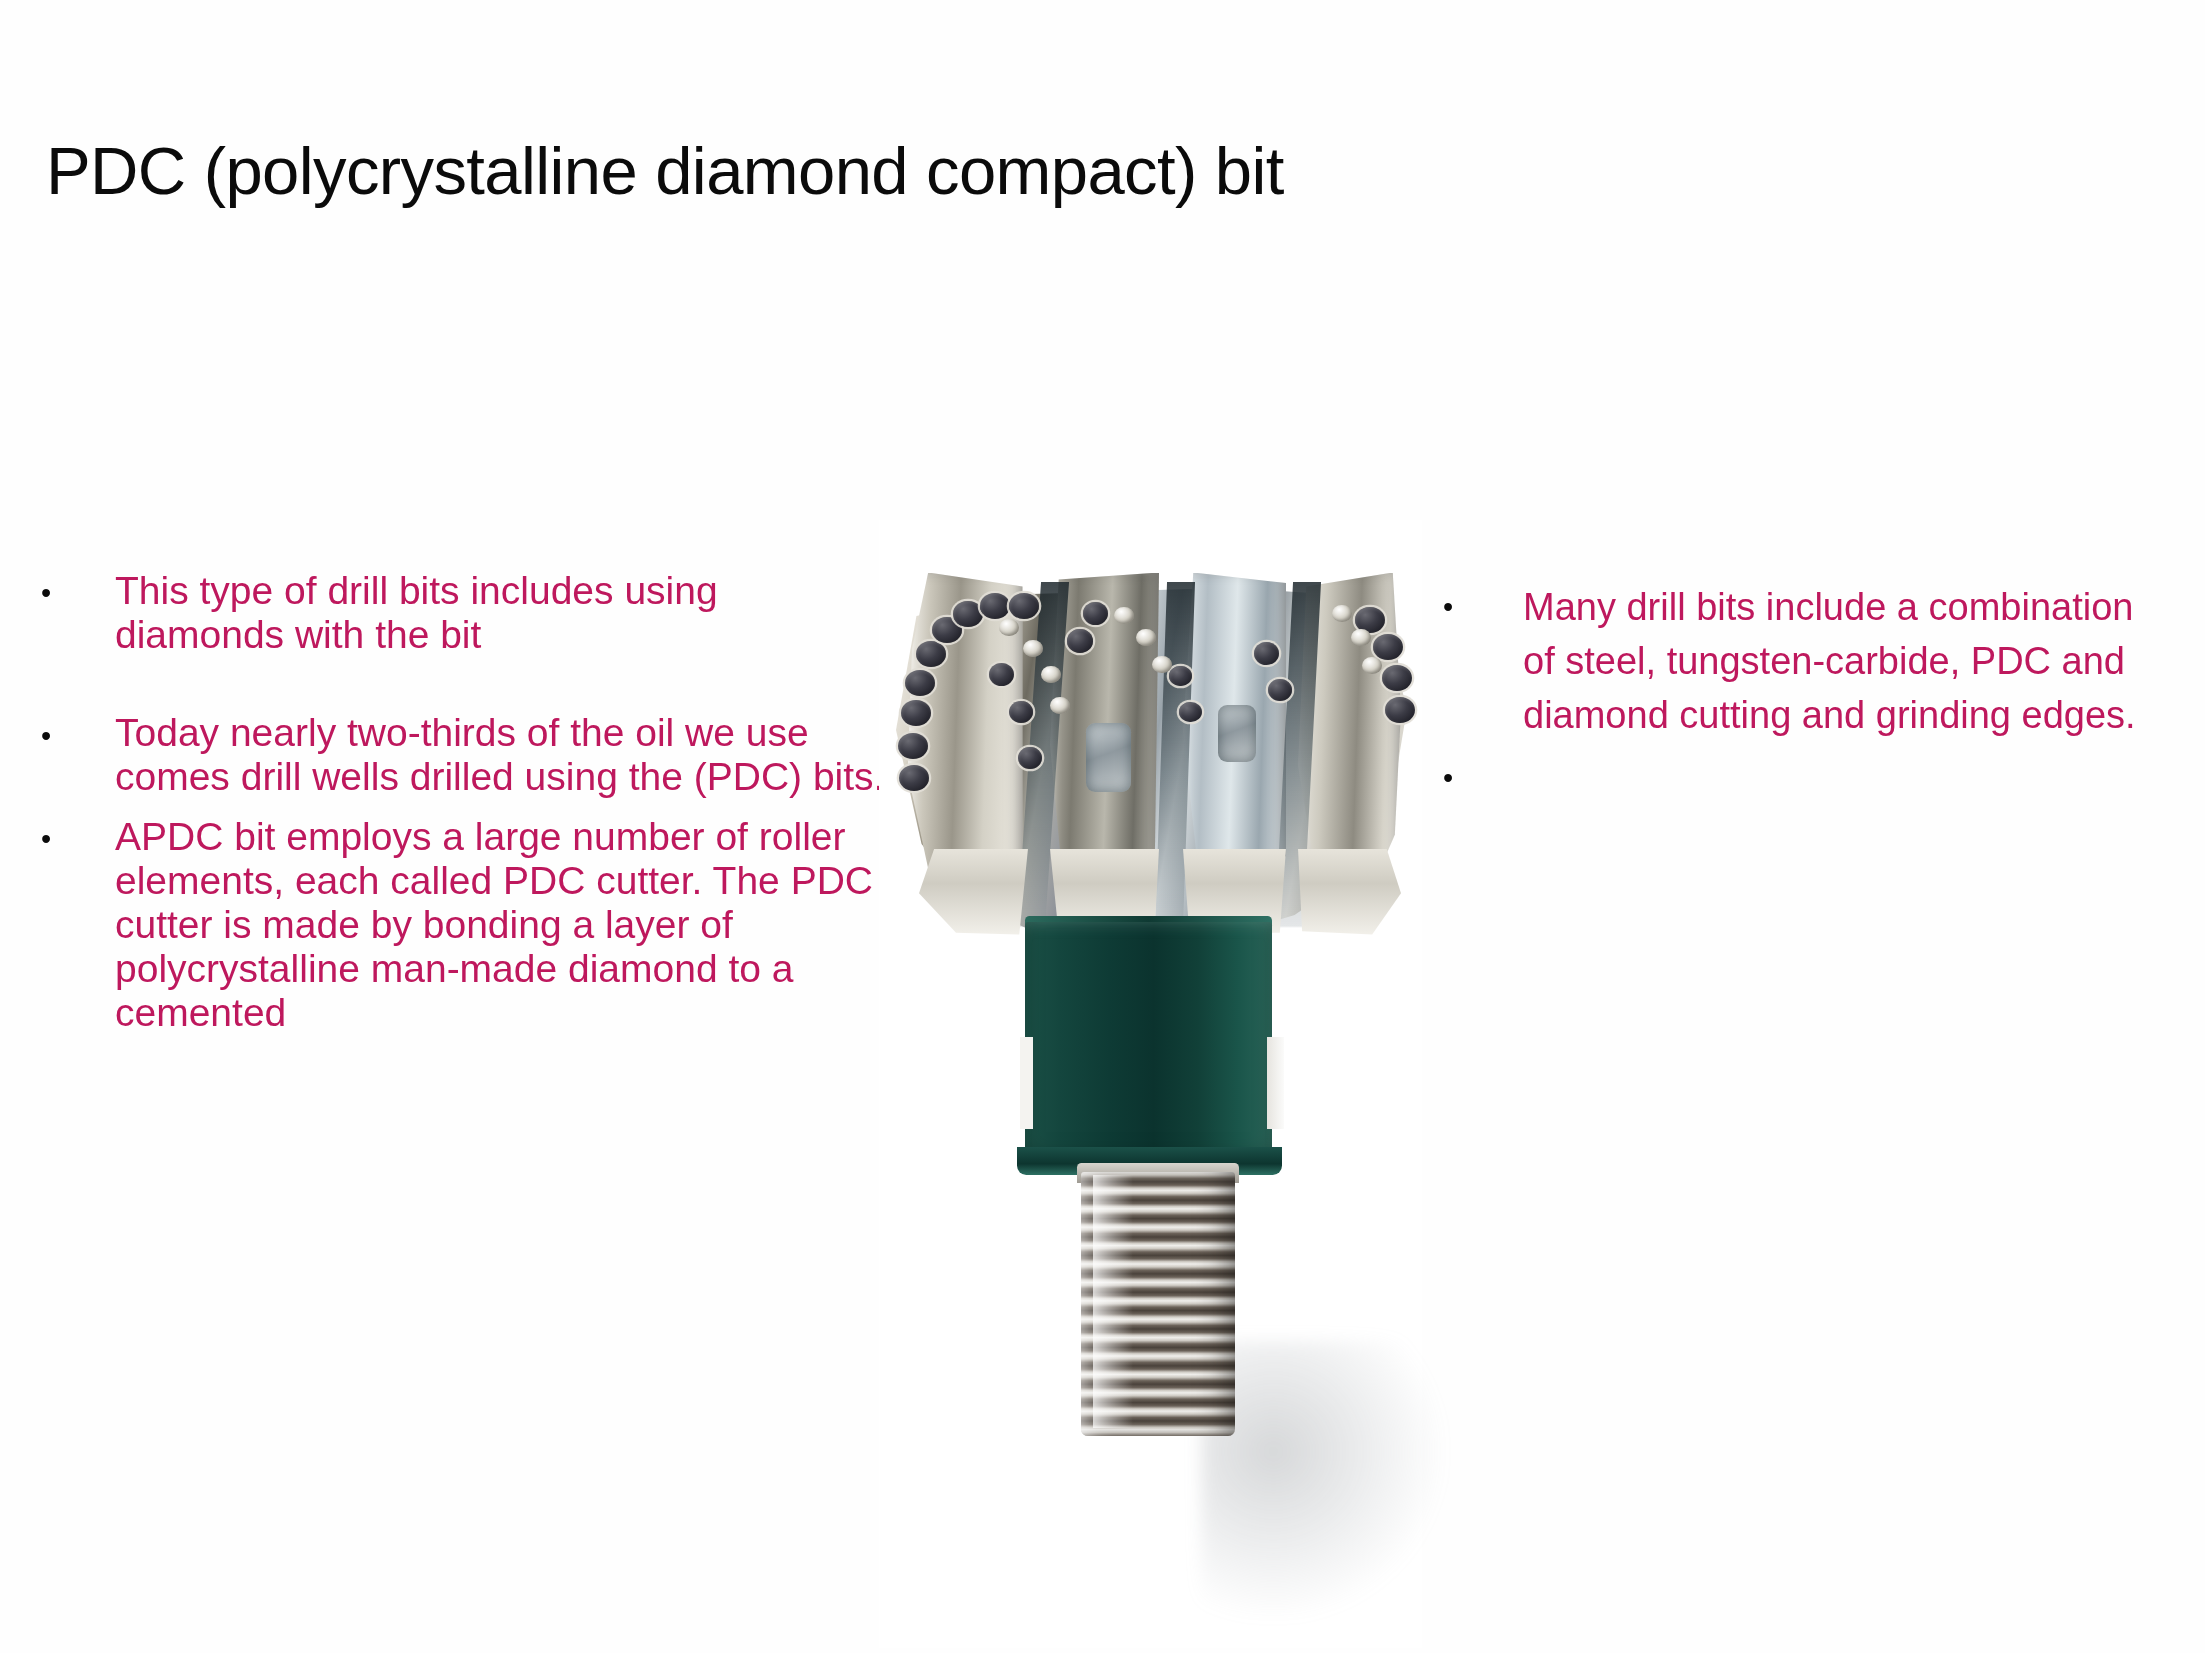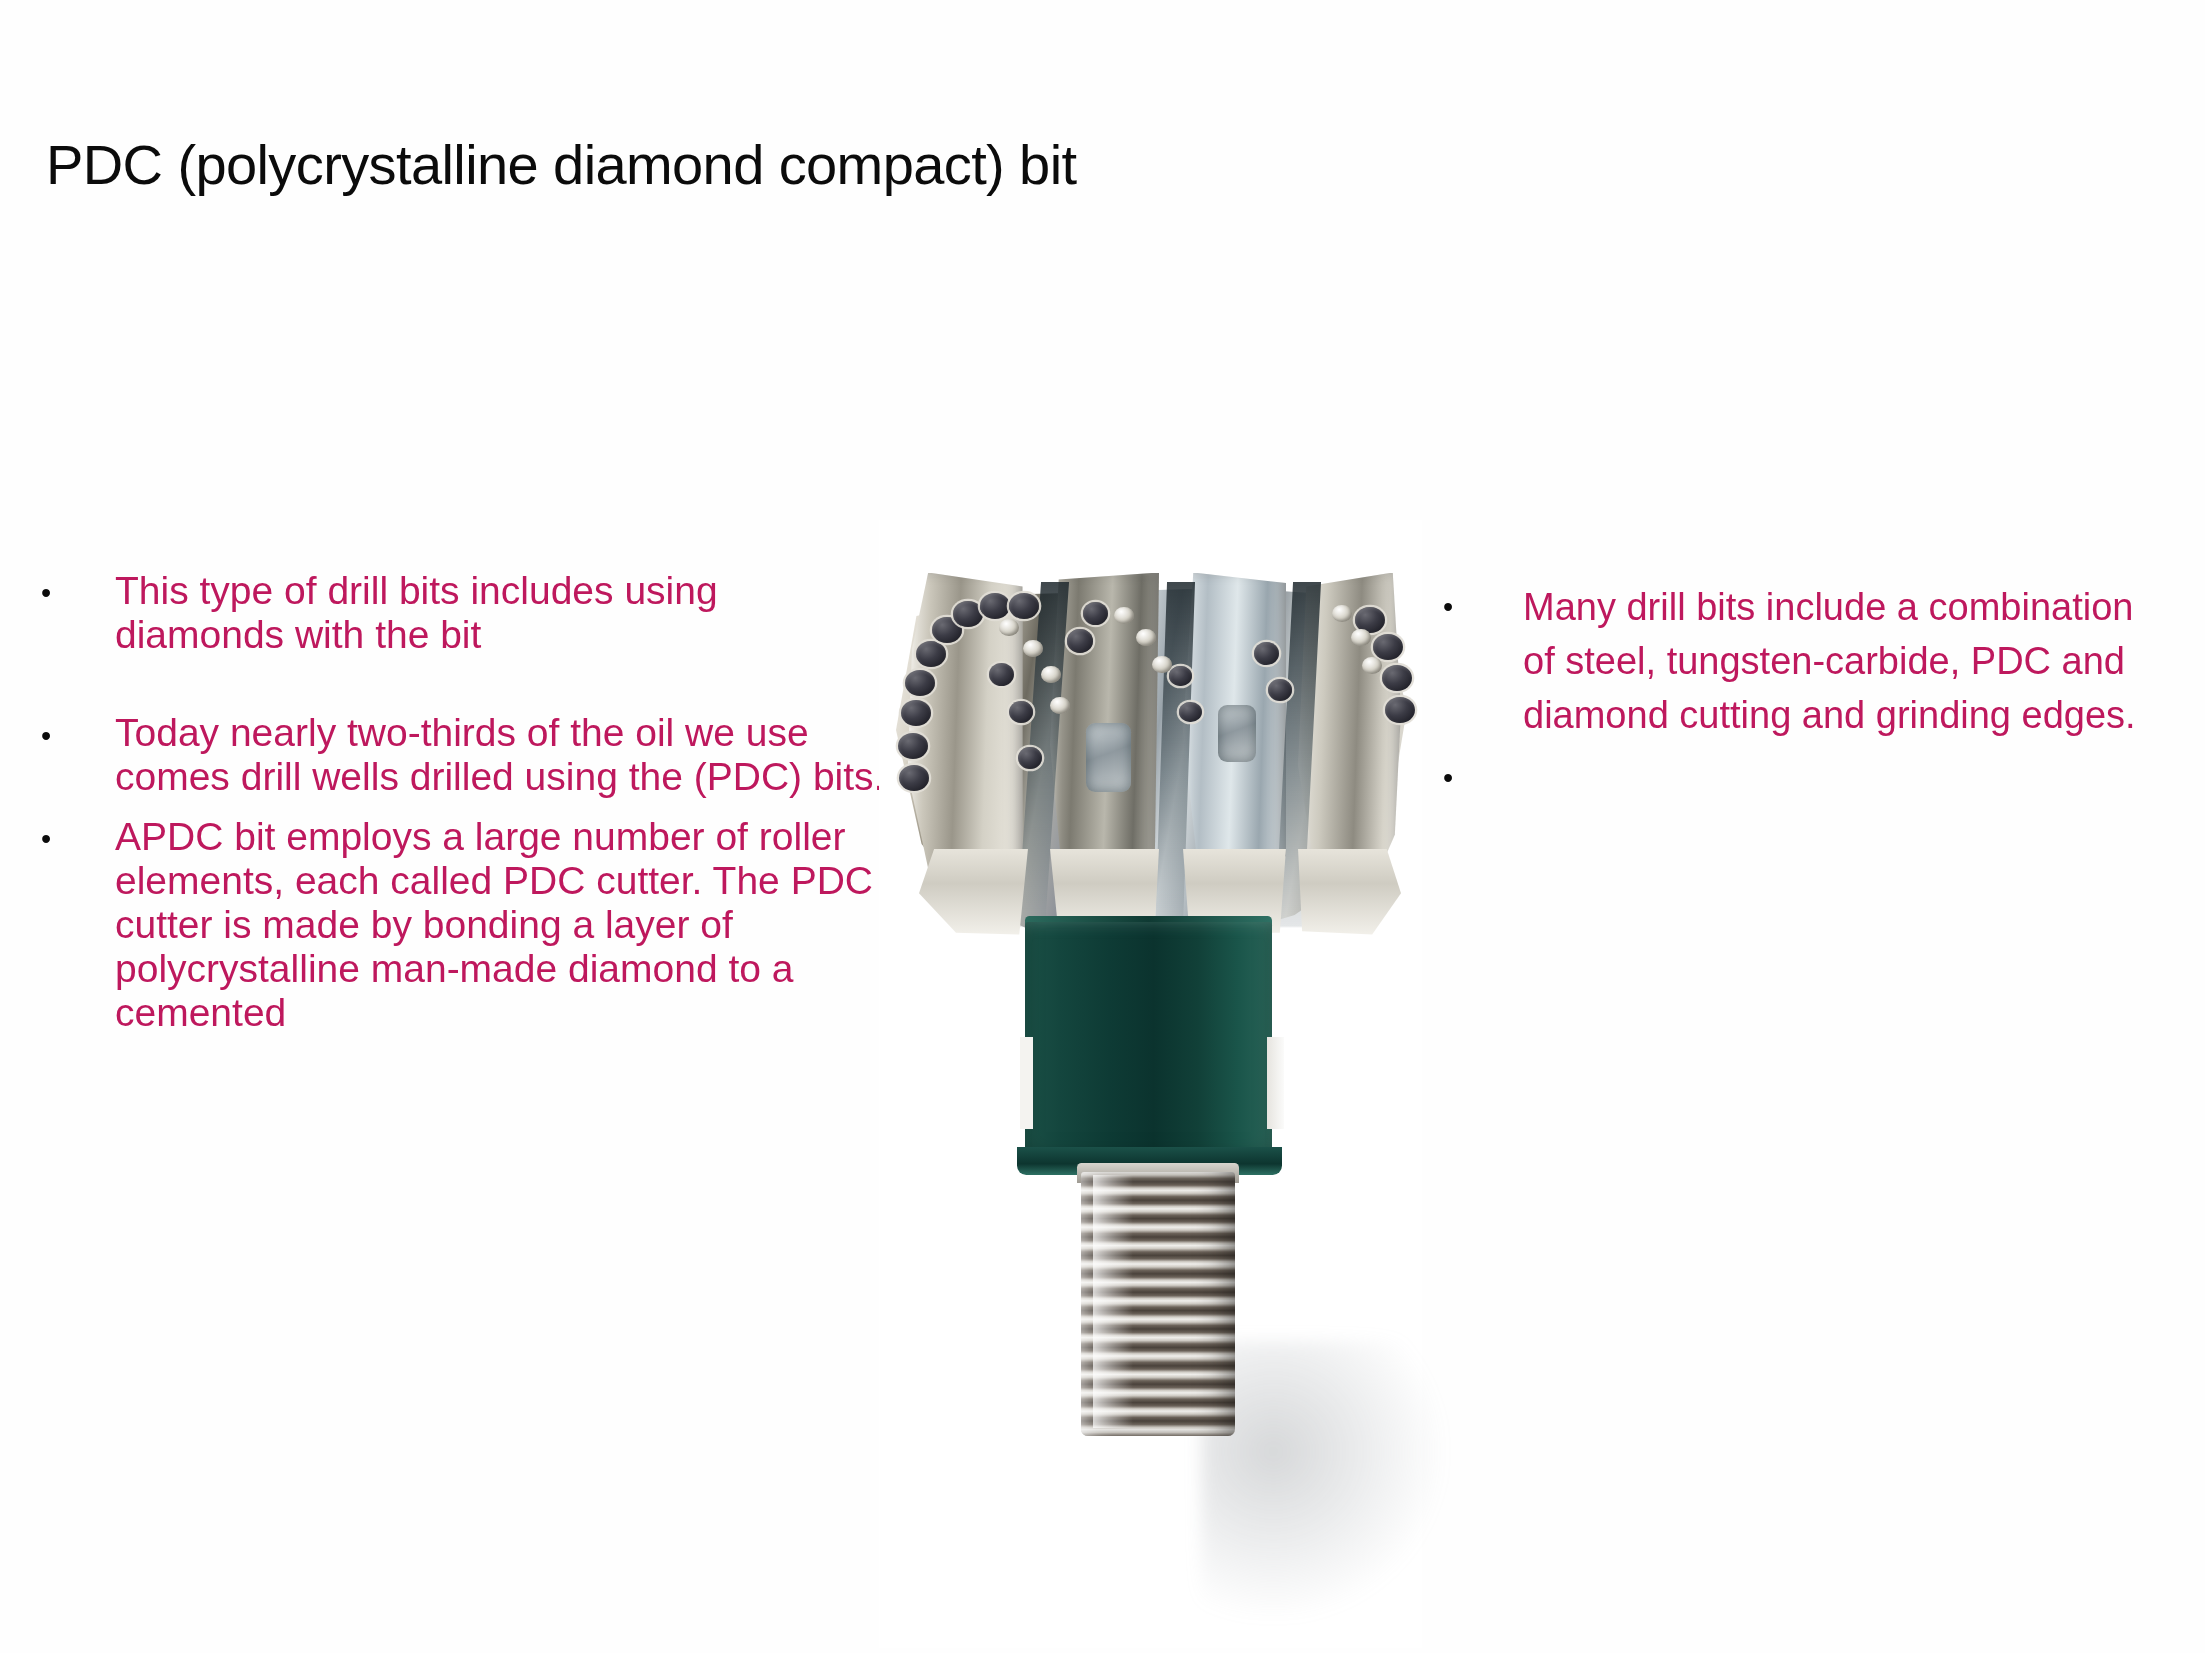--- a/index.html
+++ b/index.html
@@ -11,21 +11,21 @@
     overflow:hidden;
     position:relative;
   }
   #slide{position:absolute;inset:0;background:#fefefe;}
 
   
   #title{
     position:absolute;
     left:46px; top:137px;
     width:2125px;
-    font-size:56px;
+    font-size:67px;
     line-height:1.0;
     font-weight:400;
     letter-spacing:-0.6px;
     color:#0b0b0b;
     white-space:nowrap;
   }
 
   
   .col{position:absolute;}
   #left-col{left:41px; top:569px; width:856px;}

